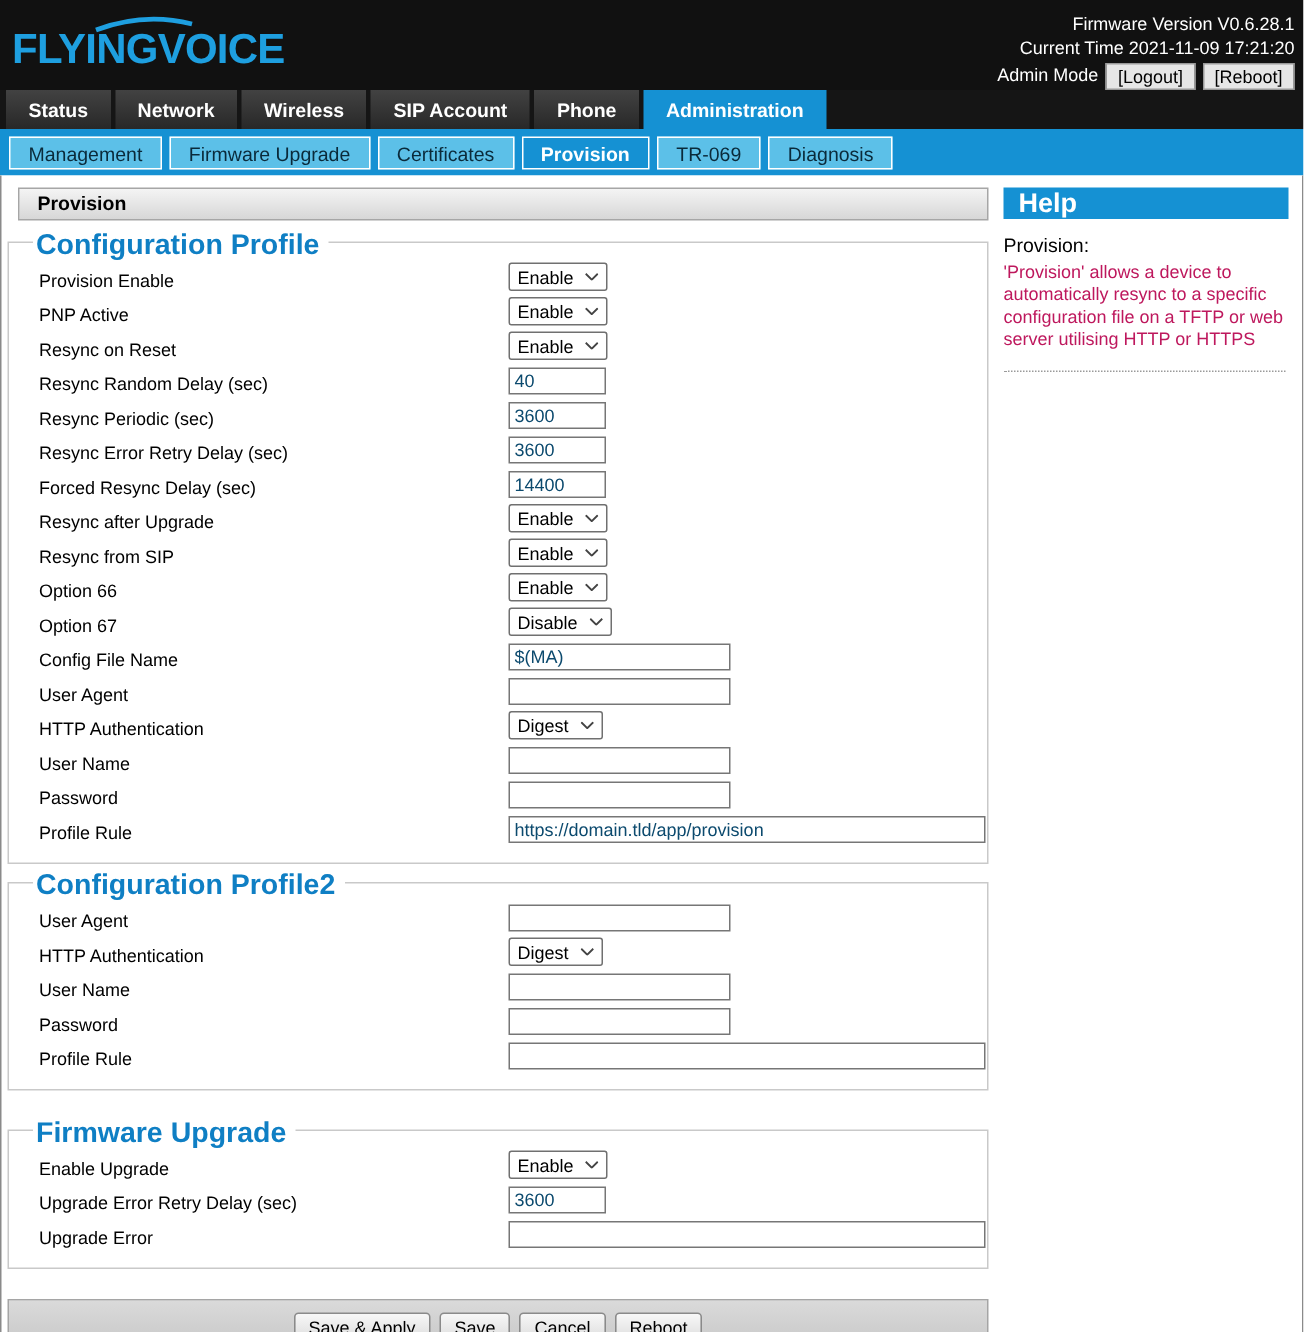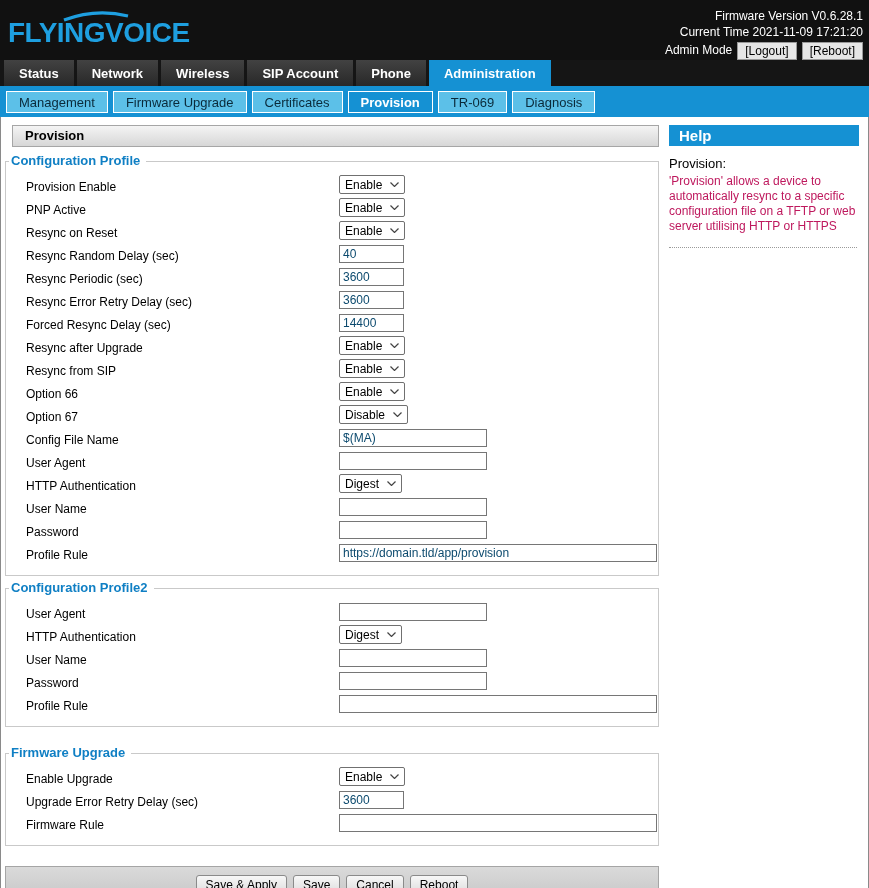--- a/index.html
+++ b/index.html
@@ -28,35 +28,35 @@
   .main-col { width:654px; margin-left:4px; flex:none; }
   .help-col { width:190px; margin-left:10px; flex:none; }
 
   .pagetitle { margin-left:7px; height:22px; border:1px solid #a6a6a6; background:linear-gradient(#f4f4f4,#d7d7d7); font-weight:bold; font-size:13px; line-height:20px; padding-left:12px; color:#000; }
 
   
   .fs { position:relative; border:1px solid #c9c9c9; padding:14px 0 8px 20px; }
   .fs1 { margin-top:14px; }
   .fs2 { margin-top:12px; }
   .fs3 { margin-top:26px; }
-  .fs-legend { position:absolute; top:-9px; left:3px; background:#fff; padding:0 6px 0 2px; color:#0f7fc4; font-weight:bold; font-size:13px; }
+  .fs-legend { position:absolute; top:-9px; left:16px; background:#fff; padding:0 6px 0 2px; color:#0f7fc4; font-weight:bold; font-size:19px; }
   .form-row { display:flex; align-items:flex-end; height:18px; margin-bottom:5px; }
   .row-label { width:313px; flex:none; font-size:12px; color:#000; }
   .ui-input { height:18px; border:1px solid #767676; font-family:"Liberation Sans",sans-serif; font-size:12px; color:#0c4a6e; padding:0 3px; background:#fff; }
   .ui-input.small { width:65px; }
   .ui-input.medium { width:148px; }
   .ui-input.wide { width:318px; }
   .ui-select { display:inline-flex; align-items:center; gap:8px; height:19px; border:1px solid #707070; border-radius:2px; background:#fff; padding:0 5px; font-size:12px; color:#000; cursor:pointer; }
 
   
   .btnbar { margin-top:20px; height:38px; border:1px solid #a5a5a5; background:linear-gradient(#dadada,#c5c5c5); display:flex; align-items:center; justify-content:center; gap:6px; }
   .btn { background:linear-gradient(#f7f7f7,#dcdcdc); border:1px solid #8a8a8a; border-radius:3px; padding:2px 9px; font-size:12px; color:#000; font-family:"Liberation Sans",sans-serif; cursor:pointer; }
 
   
-  .help-head { height:21px; background:#1591d3; color:#fff; font-weight:bold; font-size:15px; line-height:21px; padding-left:10px; }
+  .help-head { height:21px; background:#1591d3; color:#fff; font-weight:bold; font-size:18px; line-height:21px; padding-left:10px; }
   .help-topic { font-weight:normal; font-size:13px; margin-top:10px; color:#000; }
   .help-text { font-size:12px; line-height:15px; margin-top:3px; color:#be185d; width:188px; }
   .help-sep { border-top:1px dotted #9a9a9a; margin-top:13px; width:188px; }
 </style>
 </head>
 <body>
 
 <div class="topbar">
   <div class="logo-wrap">
     <svg width="210" height="42" viewBox="0 0 210 42">
@@ -253,21 +253,21 @@
                 <svg width="9" height="5" viewBox="0 0 9 5">
                   <path d="M0.5 0.5 L4.5 4.5 L8.5 0.5" fill="none" stroke="#444" stroke-width="1.2"></path>
                 </svg>
               </div>
             </div>
             <div class="form-row">
               <span class="row-label">Upgrade Error Retry Delay (sec)</span>
               <input type="text" class="ui-input small" value="3600" style="">
             </div>
             <div class="form-row">
-              <span class="row-label">Firmware Rule</span>
+              <span class="row-label">Upgrade Error</span>
               <input type="text" class="ui-input wide" value="" style="">
             </div>
           </div>
       </div>
 
       <div class="btnbar" id="btnbar">
           <button class="btn">Save &amp; Apply</button>
           <button class="btn">Save</button>
           <button class="btn">Cancel</button>
           <button class="btn">Reboot</button>

